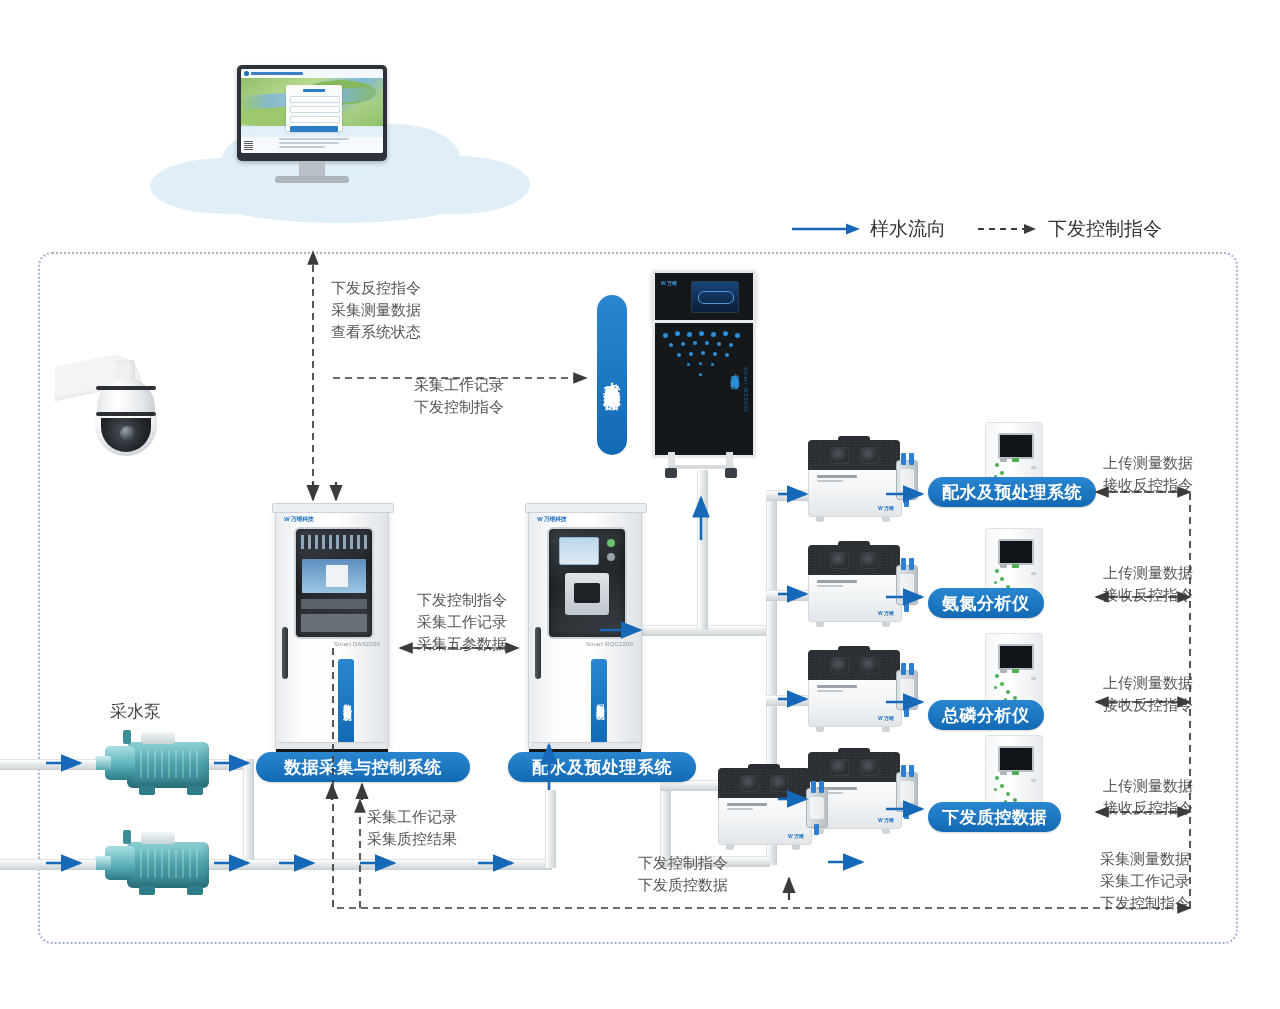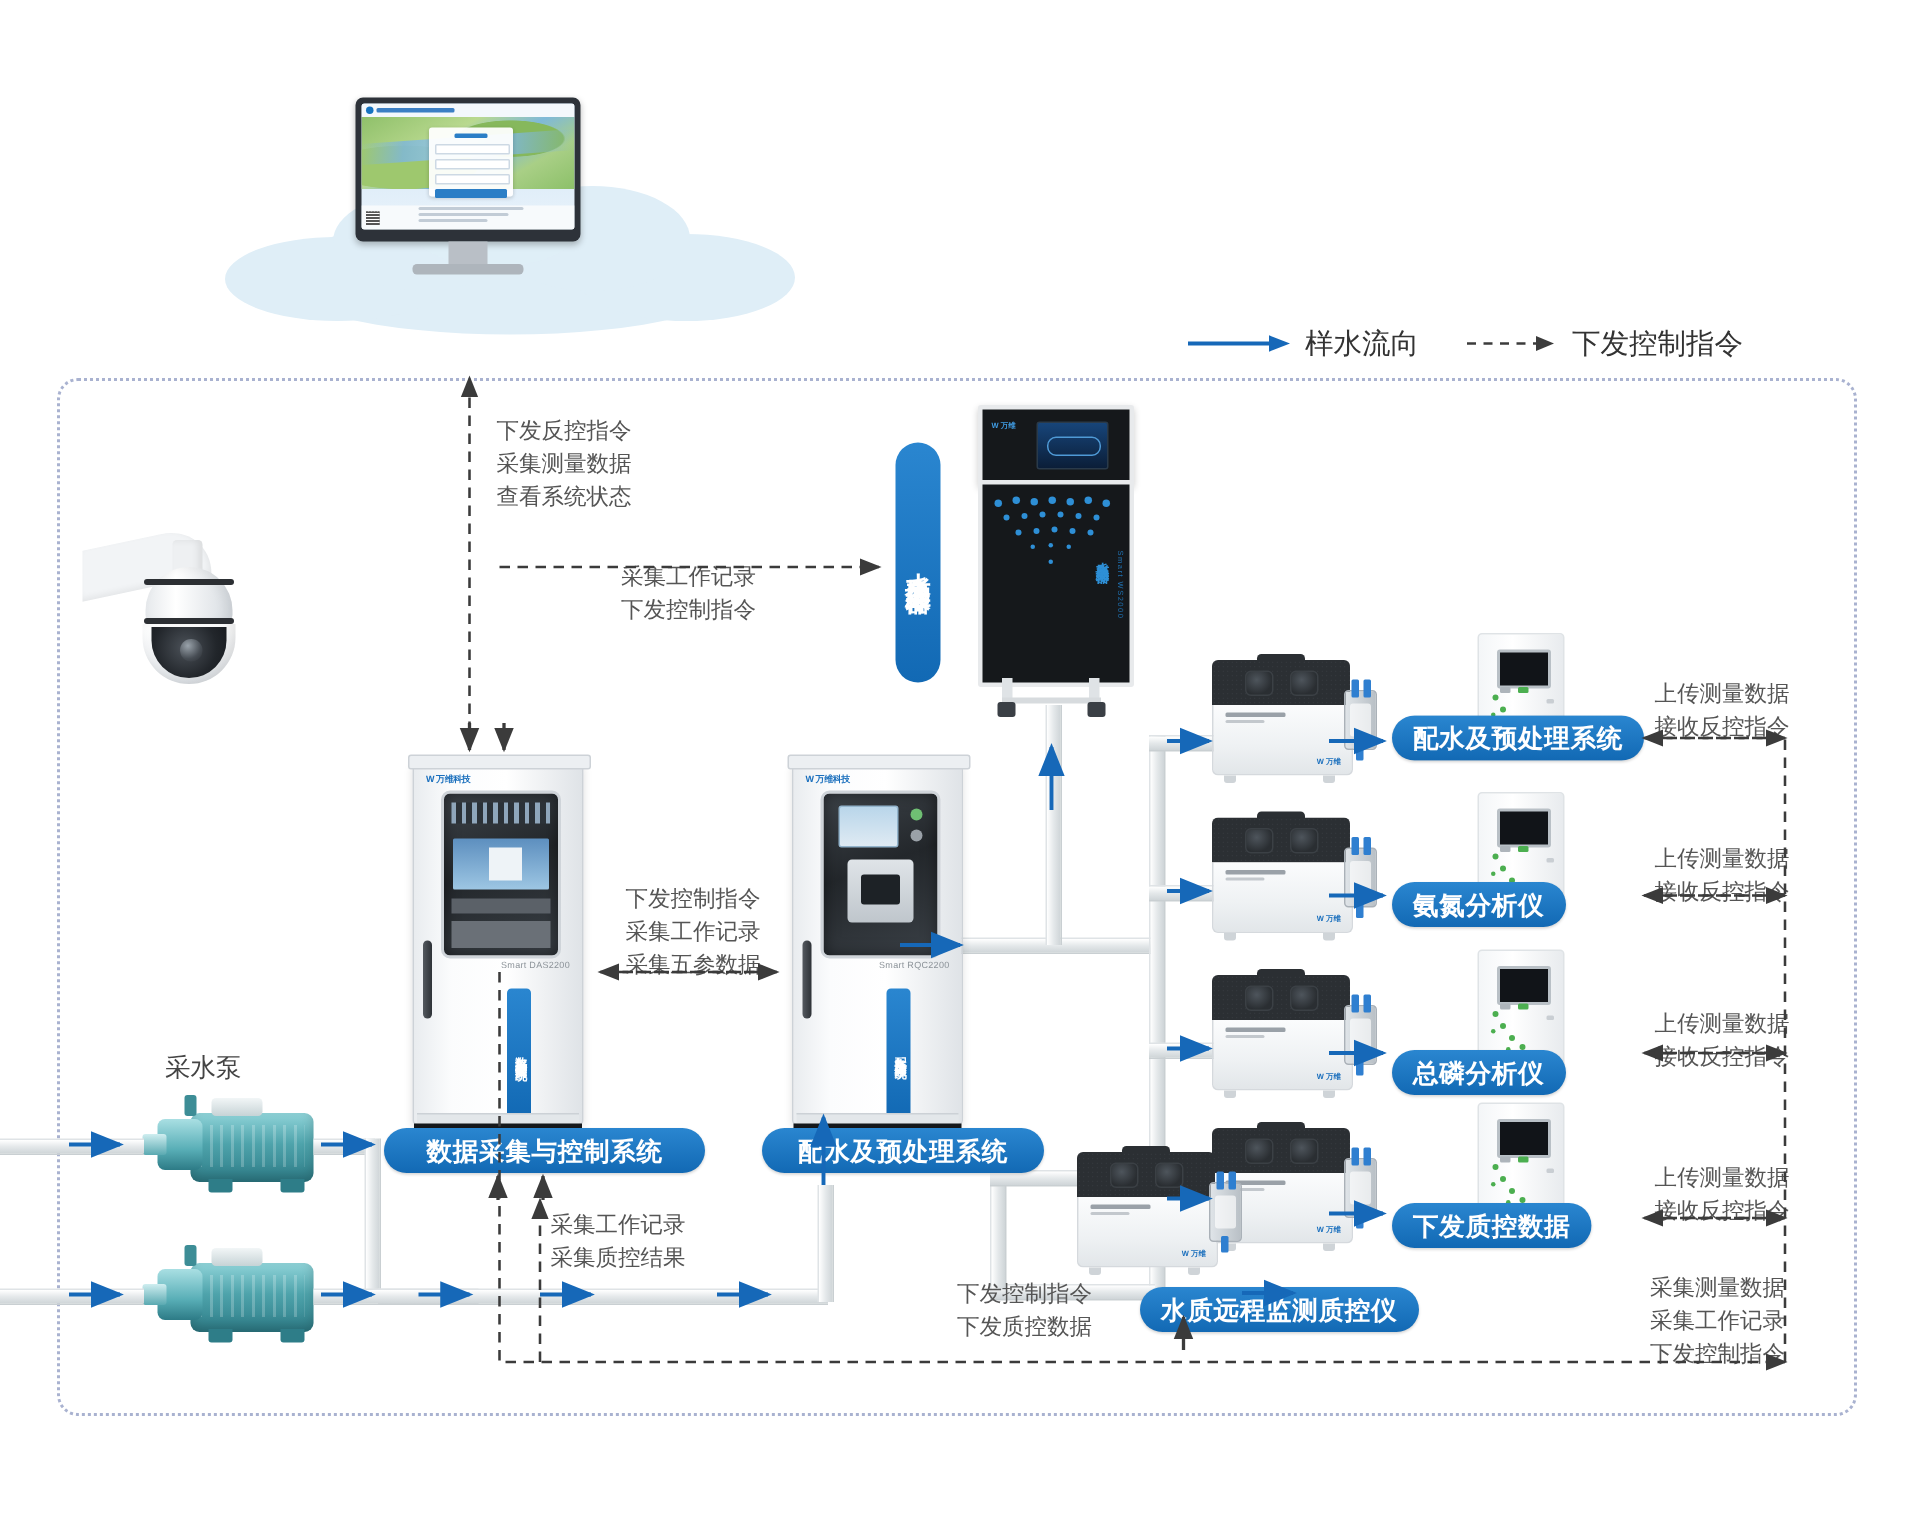--- a/index.html
+++ b/index.html
@@ -558,23 +558,20 @@
     </div>
     <div class="anz-feet" style="left:8px;"></div>
     <div class="anz-feet" style="left:74px;"></div>
     <div class="manifold">
       <div class="manifold-glass"></div>
       <div class="mf-valve" style="left:4px;"></div>
       <div class="mf-valve" style="left:12px;"></div>
       <div class="mf-valve-b"></div>
     </div>
   </div>
-  <div class="pill" style="left:760px;top:858px;">
-    <span>水质远程监测质控仪</span>
-  </div>
 
   <div class="note" style="left:331px;top:277px;width:160px;">下发反控指令
 采集测量数据
 查看系统状态</div>
   <div class="note" style="left:414px;top:352px;width:130px;text-align:left;">
     <span>采集工作记录
 下发控制指令</span>
   </div>
   <div class="note" style="left:417px;top:589px;width:130px;">下发控制指令
 采集工作记录

